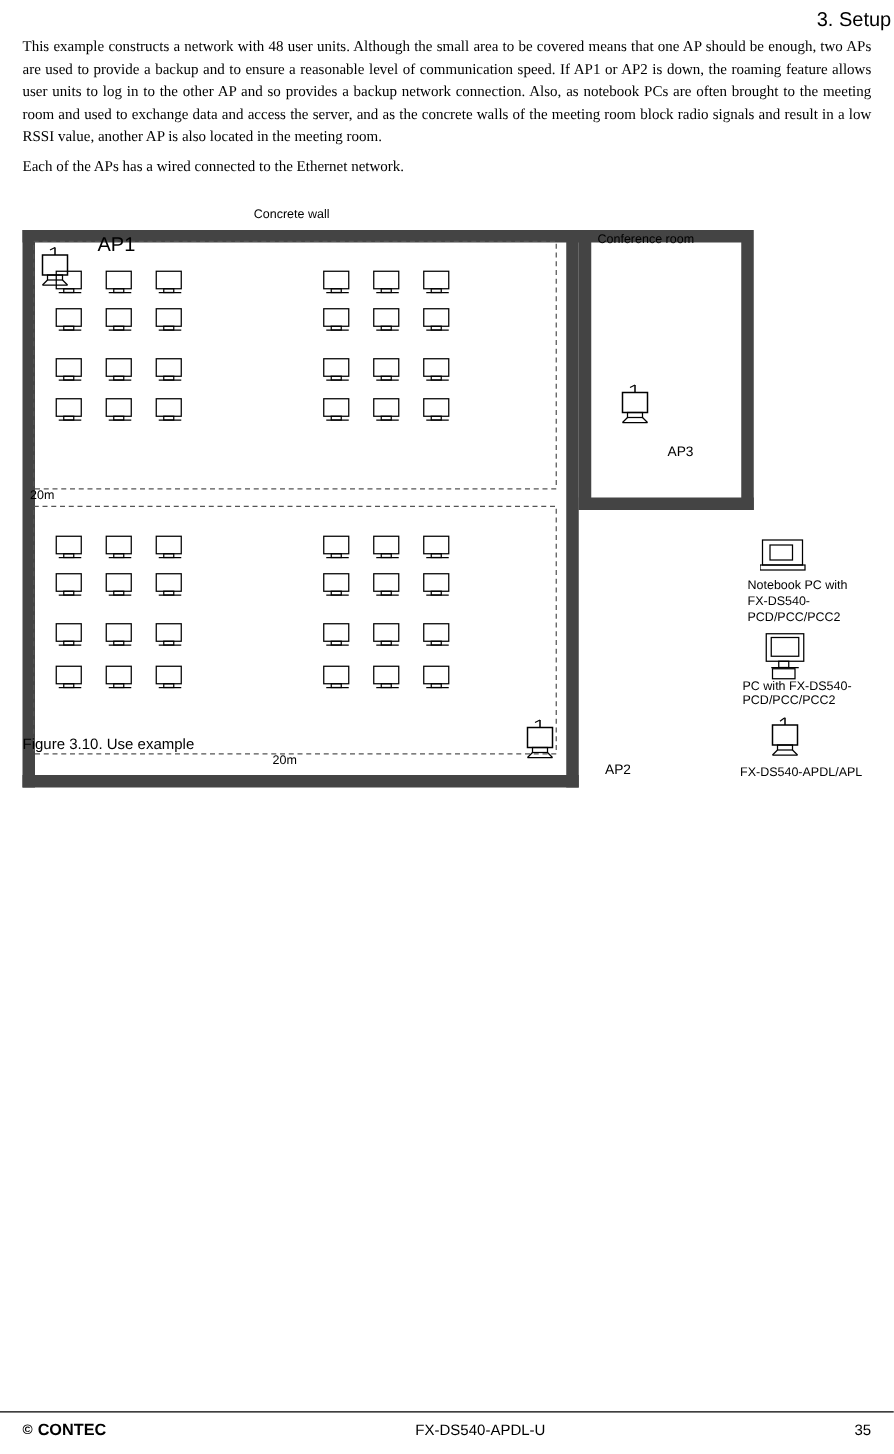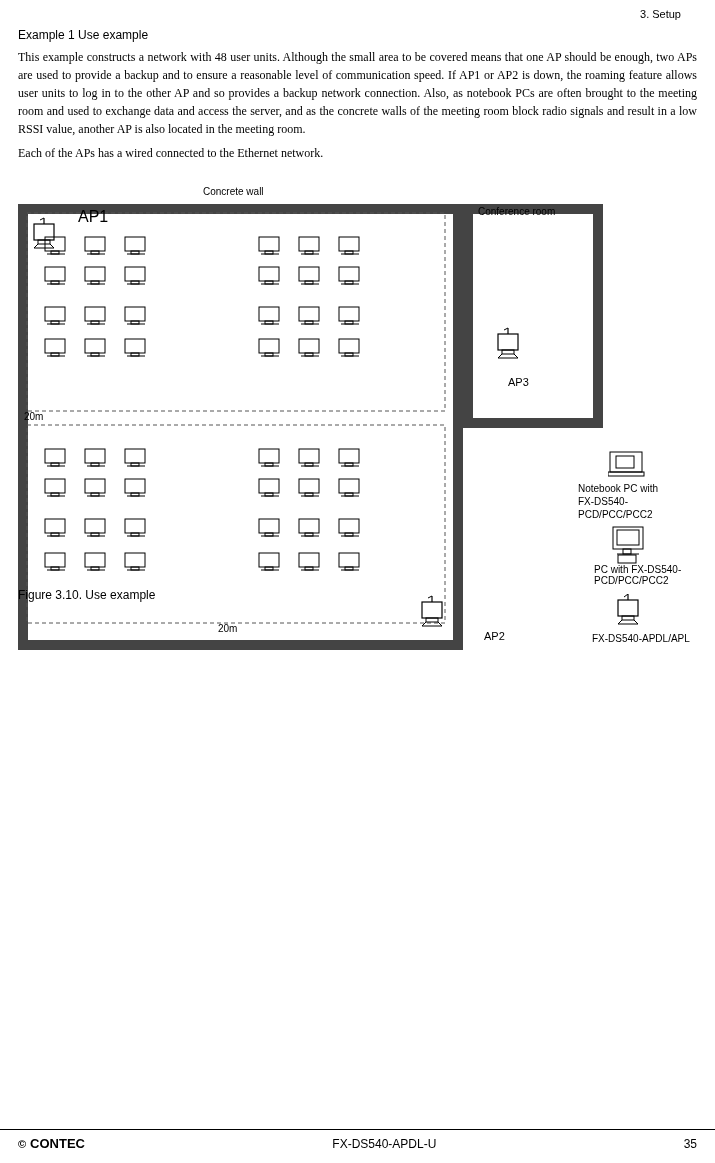--- a/index.html
+++ b/index.html
@@ -11,22 +11,22 @@
       background: #fff;
       color: #000;
       position: relative;
       overflow: hidden;
     }
 
     
     .page-header {
       position: absolute;
       top: 8px;
-      right: 34px;
-      font-size: 11px;
+      right: 2px;
+      font-size: 16px;
     }
 
     
     .content {
       position: absolute;
       top: 28px;
       left: 18px;
       right: 18px;
     }
 
@@ -96,21 +96,21 @@
       position: absolute;
       top: 20px;
       left: 460px;
       font-size: 10px;
     }
 
     
     .ap3-label {
       position: absolute;
       top: 190px;
-      left: 490px;
+      left: 516px;
       font-size: 11px;
     }
 
     
     .footer {
       position: absolute;
       bottom: 12px;
       left: 0;
       right: 0;
       border-top: 1px solid #000;
@@ -150,21 +150,20 @@
   </style>
 </head>
 <body>
 
 <div class="page-header">
   <span>3. Setup</span>
 </div>
 
 <div class="content">
 
-  <div class="example-title">Example 1  Use example</div>
 
   <p class="description">This example constructs a network with 48 user units.  Although the small area to be covered means that one AP should be enough, two APs are used to provide a backup and to ensure a reasonable level of communication speed.  If AP1 or AP2 is down, the roaming feature allows user units to log in to the other AP and so provides a backup network connection.  Also, as notebook PCs are often brought to the meeting room and used to exchange data and access the server, and as the concrete walls of the meeting room block radio signals and result in a low RSSI value, another AP is also located in the meeting room.</p>
   <p class="description">Each of the APs has a wired connected to the Ethernet network.</p>
 
   <div class="diagram-container">
 
     <div class="concrete-wall-label">Concrete wall</div>
 
     <div class="wall-line-h" style="top:18px; left:0; width:580px;"></div>
 
@@ -482,21 +481,21 @@
       <line x1="4" y1="32" x2="24" y2="32" stroke="#000" stroke-width="1"></line>
     </svg>
     <div class="ap2-label" style="position:absolute;top:444px;left:434px;font-size:11px;margin-left:32px;">AP2</div>
 
     <svg style="position:absolute;top:262px;left:590px;" width="38" height="30">
 
       <rect x="2" y="4" width="32" height="20" fill="none" stroke="#000" stroke-width="1"></rect>
       <rect x="0" y="24" width="36" height="4" fill="none" stroke="#000" stroke-width="1"></rect>
       <rect x="8" y="8" width="18" height="12" fill="none" stroke="#000" stroke-width="1"></rect>
     </svg>
-    <div style="position:absolute;top:296px;left:560px;font-size:10px;line-height:1.3;">
+    <div style="position:absolute;top:296px;left:580px;font-size:10px;line-height:1.3;">
       <span>Notebook PC with</span><br>
       <span>FX-DS540-PCD/PCC/PCC2</span>
     </div>
 
     <svg style="position:absolute;top:340px;left:594px;" width="34" height="38">
 
       <rect x="1" y="1" width="30" height="22" fill="none" stroke="#000" stroke-width="1"></rect>
       <rect x="5" y="4" width="22" height="15" fill="none" stroke="#000" stroke-width="1"></rect>
       <rect x="11" y="23" width="8" height="5" fill="none" stroke="#000" stroke-width="1"></rect>
       <line x1="5" y1="28" x2="27" y2="28" stroke="#000" stroke-width="1"></line>

